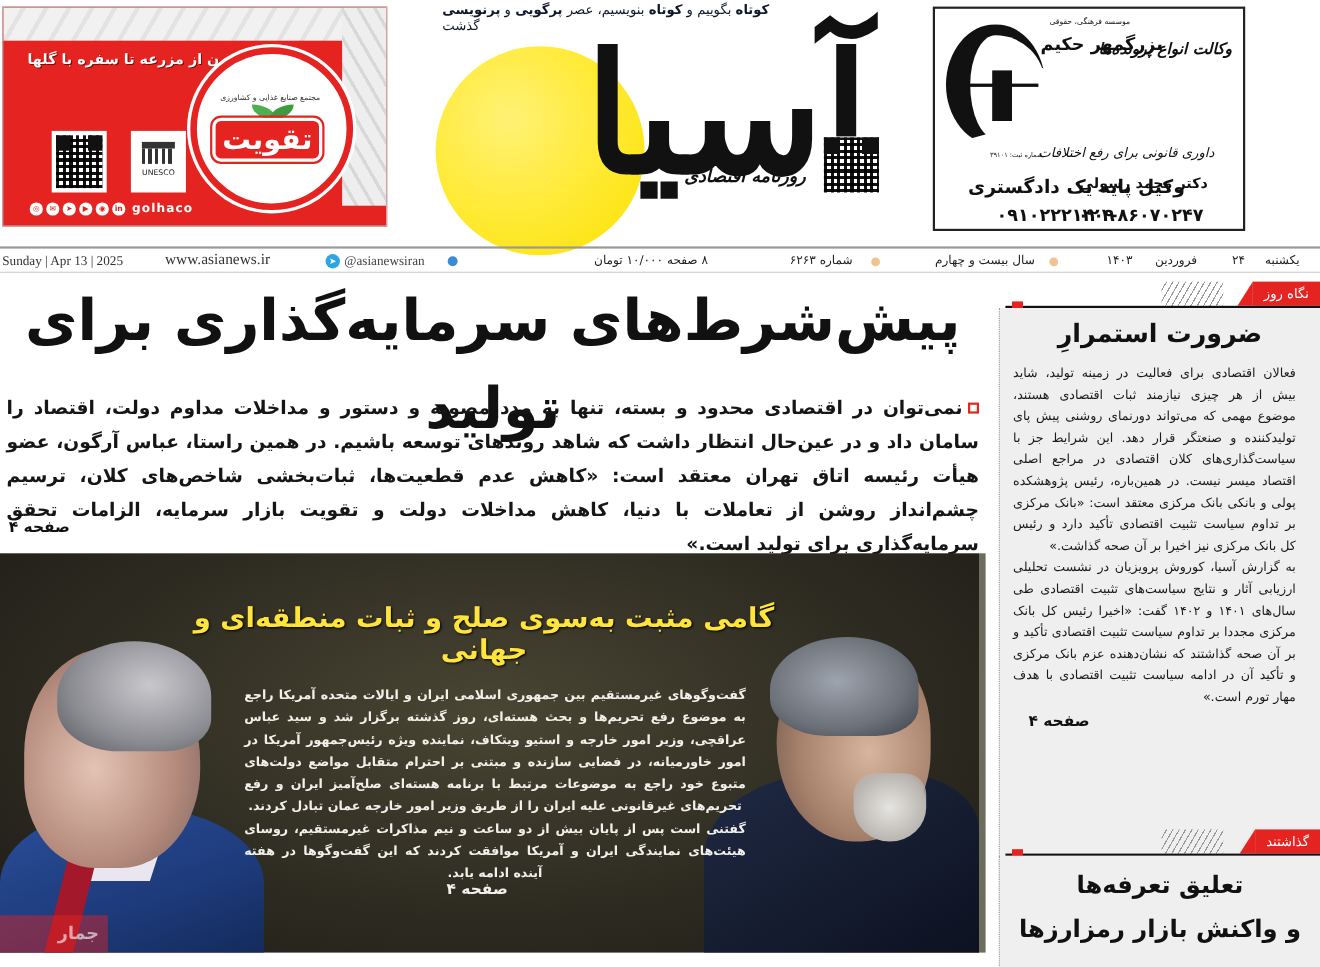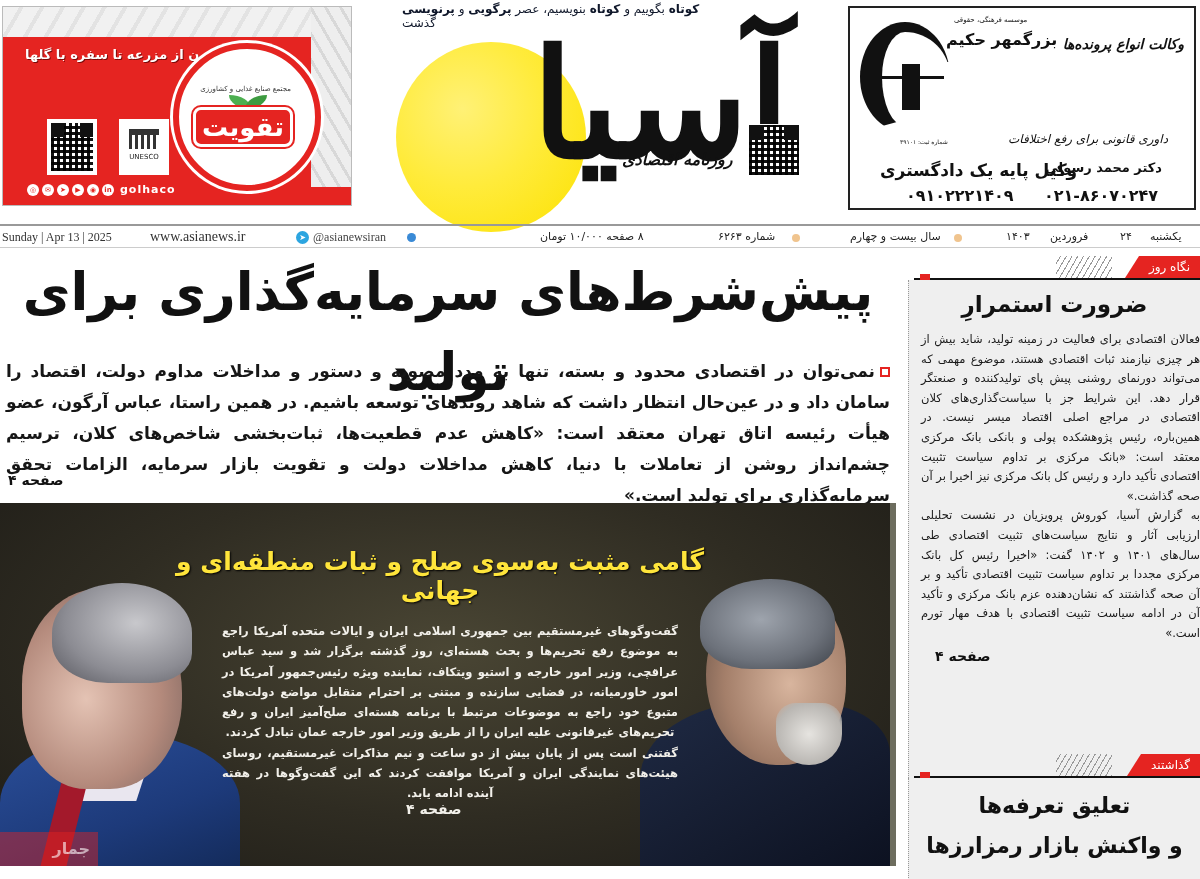--- a/index.html
+++ b/index.html
@@ -86,21 +86,21 @@
   }
   .brand-sub {
     position: absolute; left: 622px; top: 150px; font-size: 16px; font-style: italic;
     font-weight: bold; direction: rtl; color: #111; font-family: "DejaVu Serif", serif;
   }
   .mast-qr {
     position: absolute; left: 748px; top: 124px; width: 52px; height: 52px; padding: 1px; background: #fff;
   }
 
   .ad-right {
-    position: absolute; left: 848px; top: 6px; width: 348px; height: 204px;
+    position: absolute; left: 848px; top: 6px; width: 284px; height: 204px;
     border: 2px solid #222; background: #fff; direction: rtl;
   }
   .ad-right .r1 { position: absolute; right: 10px; top: 28px; font-size: 14px; font-weight: bold; font-style: italic; font-family: "DejaVu Serif", serif; }
   .ad-right .r2 { position: absolute; right: 10px; top: 88px; font-size: 19px; font-weight: bold; }
   .ad-right .r3 { position: absolute; right: 26px; top: 124px; font-size: 12px; font-style: italic; font-family: "DejaVu Serif", serif; }
   .ad-right .r4 { position: absolute; right: 32px; top: 152px; font-size: 13px; font-weight: bold; }
   .ad-right .r5 { position: absolute; left: 30px; top: 152px; font-size: 17px; font-weight: bold; }
   .ad-right .r6 { position: absolute; right: 36px; top: 178px; font-size: 16px; font-weight: bold; letter-spacing: 1px; }
   .ad-right .r7 { position: absolute; left: 56px; top: 178px; font-size: 16px; font-weight: bold; letter-spacing: 1px; }
   .ad-right .emblem {
@@ -226,21 +226,21 @@
   }
   .side-rule { position: absolute; left: 8px; right: 0; height: 2px; background: #111; }
   .side-rule-dot { position: absolute; left: 14px; width: 10px; height: 10px; background: #e52421; }
   .side-box {
     position: absolute; left: 2px; right: 0; background: #efefef; border-left: 1px dotted #999;
   }
   .side-box .s-title {
     direction: rtl; text-align: center; font-weight: bold; font-size: 23px; line-height: 36px; padding-top: 6px; color: #111;
   }
   .side-box .s-body {
-    direction: rtl; text-align: justify; font-size: 11.5px; line-height: 19.6px; padding: 8px 0 0 12px; color: #1a1a1a;
+    direction: rtl; text-align: justify; font-size: 11.5px; line-height: 19.6px; padding: 8px 22px 0 12px; color: #1a1a1a;
   }
   .side-box .s-page { direction: rtl; font-weight: bold; font-size: 14px; padding: 4px 20px 0 0; text-align: left; padding-left: 26px; }
 
   .side-col2 { position: absolute; left: 906px; top: 754px; width: 294px; }
   .photo-edge-strip {
     position: absolute; left: 890px; top: 503px; width: 6px; height: 363px; background: #6d6d5e;
   }
 </style>
 </head>
 <body>

